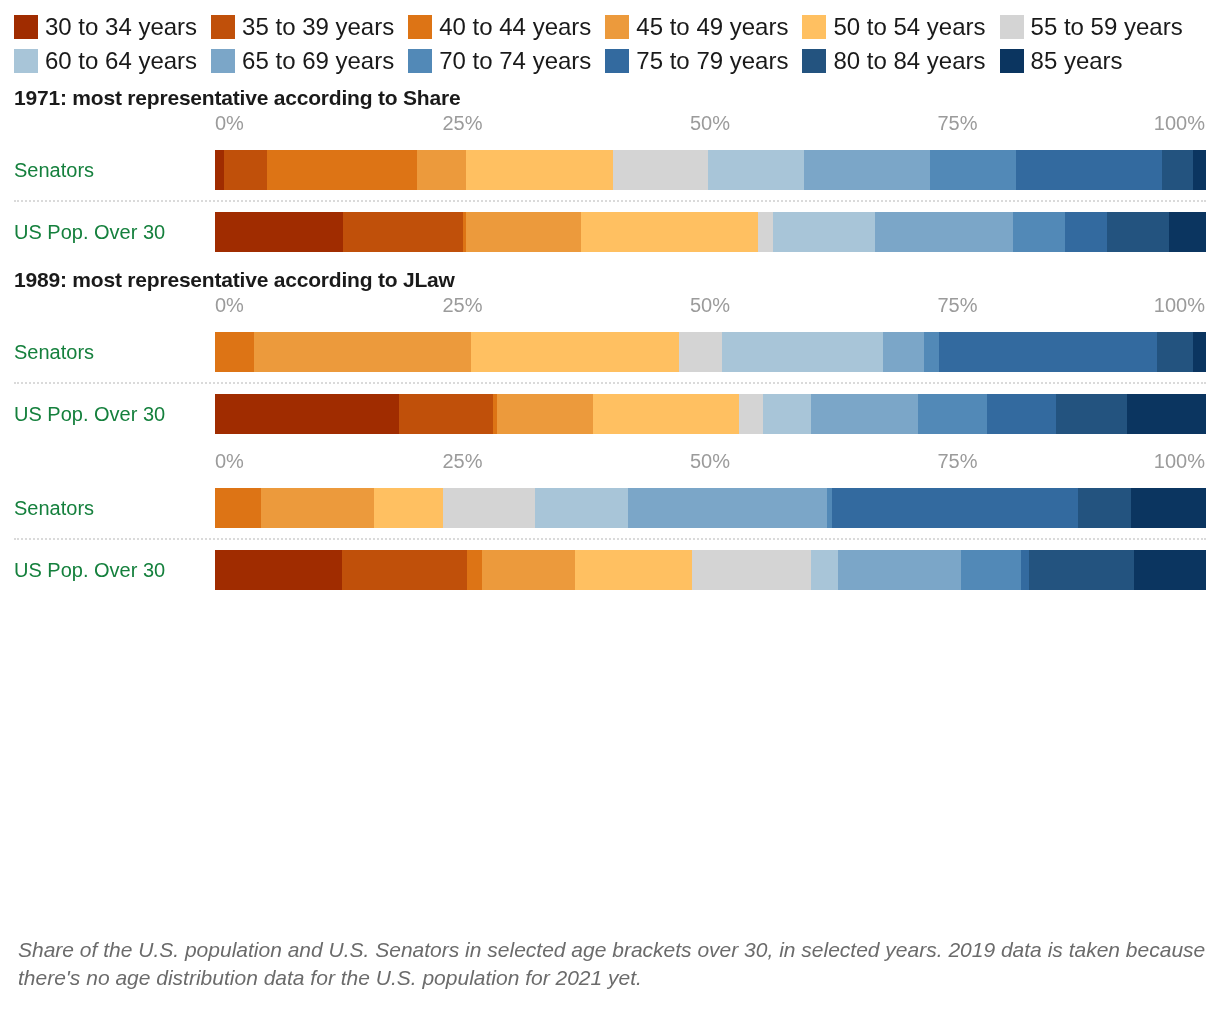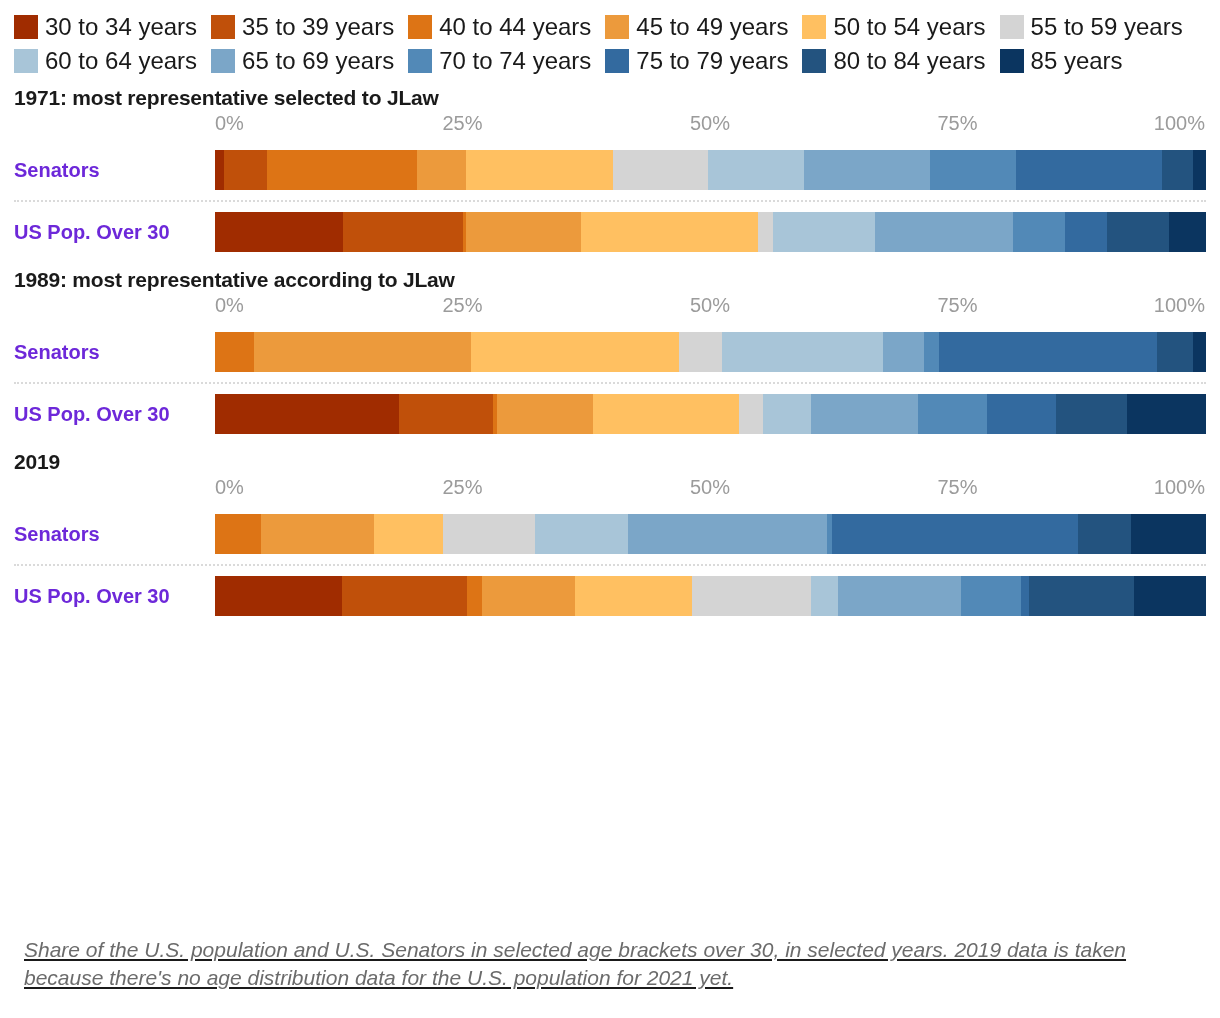--- a/index.html
+++ b/index.html
@@ -64,40 +64,39 @@
   .rows { }
   .row {
     display: flex;
     align-items: center;
     height: 56px;
   }
   .row-label {
     width: 201px;
     flex: 0 0 201px;
     font-size: 20px;
-    color: #6d28d9;
+    color: #15803d;
     padding-right: 6px;
-    font-weight: bold;
   }
   .bar {
     flex: 1 1 auto;
     height: 40px;
     display: flex;
     position: relative;
   }
   .seg { height: 100%; }
 
   .row-divider {
     height: 0;
     border-top: 2px dotted #dadada;
     margin: 2px 0 2px 0;
   }
 
   
-  .footer { position: absolute; left: 24px; right: 14px; bottom: 14px; text-decoration: underline; }
+  .footer { position: absolute; left: 18px; right: 14px; bottom: 14px; }
   .note {
     font-size: 21px;
     font-style: italic;
     color: #6b6b6b;
     line-height: 1.33;
     margin-bottom: 12px;
   }
   .source {
     font-size: 18px;
     color: #8a8a8a;
@@ -105,21 +104,21 @@
 </style>
 </head>
 <body>
 
 <div id="page">
 
   <div class="legend" id="legend"><span class="legend-item"><span class="legend-swatch" style="background: rgb(160, 44, 0);"></span><span class="legend-label">30 to 34 years</span></span><span class="legend-item"><span class="legend-swatch" style="background: rgb(192, 80, 10);"></span><span class="legend-label">35 to 39 years</span></span><span class="legend-item"><span class="legend-swatch" style="background: rgb(221, 116, 21);"></span><span class="legend-label">40 to 44 years</span></span><span class="legend-item"><span class="legend-swatch" style="background: rgb(236, 154, 60);"></span><span class="legend-label">45 to 49 years</span></span><span class="legend-item"><span class="legend-swatch" style="background: rgb(255, 192, 97);"></span><span class="legend-label">50 to 54 years</span></span><span class="legend-item"><span class="legend-swatch" style="background: rgb(212, 212, 212);"></span><span class="legend-label">55 to 59 years</span></span><span class="legend-item"><span class="legend-swatch" style="background: rgb(168, 197, 216);"></span><span class="legend-label">60 to 64 years</span></span><span class="legend-item"><span class="legend-swatch" style="background: rgb(123, 166, 200);"></span><span class="legend-label">65 to 69 years</span></span><span class="legend-item"><span class="legend-swatch" style="background: rgb(82, 137, 183);"></span><span class="legend-label">70 to 74 years</span></span><span class="legend-item"><span class="legend-swatch" style="background: rgb(51, 106, 159);"></span><span class="legend-label">75 to 79 years</span></span><span class="legend-item"><span class="legend-swatch" style="background: rgb(35, 83, 127);"></span><span class="legend-label">80 to 84 years</span></span><span class="legend-item"><span class="legend-swatch" style="background: rgb(11, 53, 96);"></span><span class="legend-label">85 years</span></span></div>
 
   <div id="panels">
       <div class="panel">
-        <div class="panel-title">1971: most representative selected to JLaw</div>
+        <div class="panel-title">1971: most representative according to Share</div>
         <div class="axis">
           <div class="axis-tick" style="left: 0%; transform: translateX(0px);">0%</div>
           <div class="axis-tick" style="left: 25%; transform: translateX(-50%);">25%</div>
           <div class="axis-tick" style="left: 50%; transform: translateX(-50%);">50%</div>
           <div class="axis-tick" style="left: 75%; transform: translateX(-50%);">75%</div>
           <div class="axis-tick" style="left: 100%; transform: translateX(-100%);">100%</div>
         </div>
         <div class="rows">
           <div class="row">
             <div class="row-label">Senators</div>
@@ -197,21 +196,20 @@
               <div class="seg" title="65 to 69 years: 9.5%" style="width: 10.8077%; background: rgb(123, 166, 200);"></div>
               <div class="seg" title="70 to 74 years: 6.1%" style="width: 6.9397%; background: rgb(82, 137, 183);"></div>
               <div class="seg" title="75 to 79 years: 6.1%" style="width: 6.9397%; background: rgb(51, 106, 159);"></div>
               <div class="seg" title="80 to 84 years: 6.3%" style="width: 7.16724%; background: rgb(35, 83, 127);"></div>
               <div class="seg" title="85 years: 7%" style="width: 7.96359%; background: rgb(11, 53, 96);"></div>
             </div>
           </div>
         </div>
       </div>
       <div class="panel">
-        <div class="panel-title">2019</div>
         <div class="axis">
           <div class="axis-tick" style="left: 0%; transform: translateX(0px);">0%</div>
           <div class="axis-tick" style="left: 25%; transform: translateX(-50%);">25%</div>
           <div class="axis-tick" style="left: 50%; transform: translateX(-50%);">50%</div>
           <div class="axis-tick" style="left: 75%; transform: translateX(-50%);">75%</div>
           <div class="axis-tick" style="left: 100%; transform: translateX(-100%);">100%</div>
         </div>
         <div class="rows">
           <div class="row">
             <div class="row-label">Senators</div>

